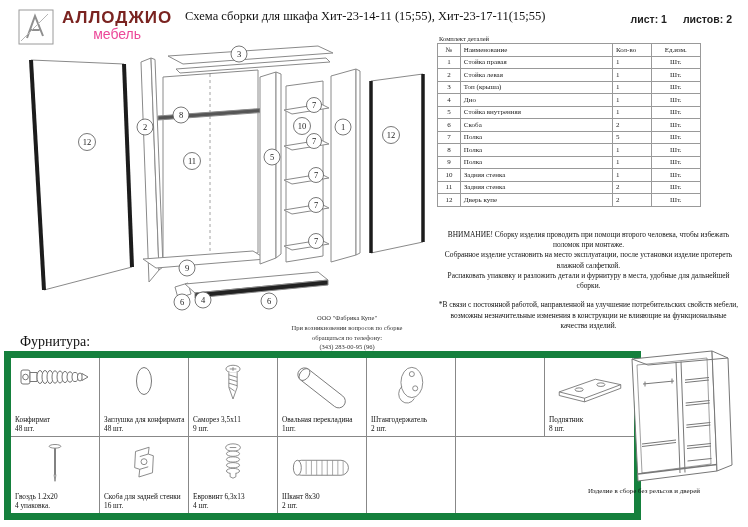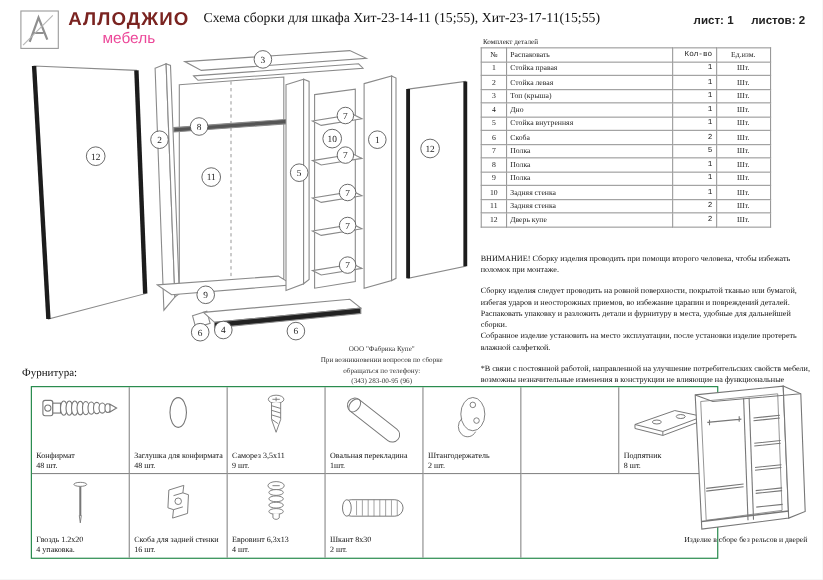--- a/index.html
+++ b/index.html
@@ -21,39 +21,39 @@
   .factory-note{position:absolute;left:258px;top:313px;width:178px;text-align:center;
                 font-size:6.5px;line-height:1.5;color:#333;}
   
   .parts{position:absolute;left:437px;top:35px;width:264px;}
   .parts-caption{font-size:6.5px;color:#222;margin:0 0 1px 2px;}
   table.parts-tbl{border-collapse:collapse;width:264px;font-size:7px;}
   table.parts-tbl th,table.parts-tbl td{border:1px solid #999;padding:0 3px;height:11.5px;
       font-weight:normal;vertical-align:middle;}
   .c-num{width:17px;text-align:center;}
   .c-name{width:158px;text-align:left;}
-  .c-qty{width:34px;text-align:right;font-family:Liberation Mono, monospace;}
+  .c-qty{width:34px;text-align:left;}
   .c-unit{width:45px;text-align:center;}
   
-  .notes{position:absolute;left:437px;top:230px;width:303px;font-size:7.4px;line-height:1.38;color:#111;}
+  .notes{position:absolute;left:437px;top:230px;width:303px;font-size:7.4px;line-height:1.38;color:#111;text-align:center;}
   .notes p{margin:0;}
   .notes p.gap{margin-top:9px;}
   
-  .furn-title{position:absolute;left:20px;top:334px;font-size:10px;color:#111;}
-  .furn-grid{position:absolute;left:28px;top:351px;display:grid;
+  .furn-title{position:absolute;left:20px;top:334px;font-size:14px;color:#111;}
+  .furn-grid{position:absolute;left:4px;top:351px;display:grid;
              grid-template-columns:repeat(7,89px);grid-template-rows:79px 76px;
-             border:1px solid #15803d;background:#fff;}
+             border:7px solid #15803d;background:#fff;}
   .fcell{position:relative;border-right:1px solid #888;border-bottom:1px solid #888;
          display:flex;align-items:flex-start;justify-content:center;padding-top:6px;box-sizing:border-box;}
   .fcell:nth-child(7n){border-right:none;}
   .fcell:nth-child(n+8){border-bottom:none;}
   .flabel{position:absolute;left:4px;bottom:3px;font-size:7.3px;line-height:1.25;color:#111;}
   
   .assembled{position:absolute;left:622px;top:347px;}
-  .assembled-caption{position:absolute;left:608px;top:487px;width:140px;text-align:center;
+  .assembled-caption{position:absolute;left:588px;top:487px;width:140px;text-align:left;
                      font-size:7px;color:#111;}
   svg .ln{stroke:#8a8a8a;fill:#fff;stroke-width:1;}
 </style>
 </head>
 <body>
 
 <div class="page">
 
   <div class="logo">
     <svg class="logo-mark" viewBox="0 0 36 36">
@@ -201,21 +201,21 @@
     <div>обращаться по телефону:</div>
     <div>(343) 283-00-95 (96)</div>
   </div>
 
   <div class="parts">
     <div class="parts-caption">Комплект деталей</div>
     <table class="parts-tbl">
       <tbody>
           <tr>
         <th class="c-num">№</th>
-        <th class="c-name">Распаковать</th>
+        <th class="c-name">Наименование</th>
         <th class="c-qty">Кол-во</th>
         <th class="c-unit">Ед.изм.</th>
       </tr>
       <tr>
             <td class="c-num">1</td>
             <td class="c-name">Стойка правая</td>
             <td class="c-qty">1</td>
             <td class="c-unit">Шт.</td>
           </tr>
       <tr>
@@ -283,23 +283,22 @@
             <td class="c-name">Дверь купе</td>
             <td class="c-qty">2</td>
             <td class="c-unit">Шт.</td>
           </tr>
     </tbody>
       </table>
   </div>
 
   <div class="notes">
     <p>ВНИМАНИЕ! Сборку изделия проводить при помощи второго человека, чтобы избежать поломок при монтаже.</p>
-    <p class="gap">Сборку изделия следует проводить на ровной поверхности, покрытой тканью или бумагой, избегая ударов и неосторожных приемов, во избежание царапин и повреждений деталей.</p>
+    <p>Собранное изделие установить на место эксплуатации, после установки изделие протереть влажной салфеткой.</p>
     <p>Распаковать упаковку и разложить детали и фурнитуру в места, удобные для дальнейшей сборки.</p>
-    <p>Собранное изделие установить на место эксплуатации, после установки изделие протереть влажной салфеткой.</p>
     <p class="gap">*В связи с постоянной работой, направленной на улучшение потребительских свойств мебели, возможны незначительные изменения в конструкции не влияющие на функциональные качества изделий.</p>
   </div>
 
   <div class="furn-title">Фурнитура:</div>
 
   <div class="furn-grid">
 
     <div class="fcell">
       <svg width="72" viewBox="0 0 72 26">
         <g stroke="#777" fill="#fff">

